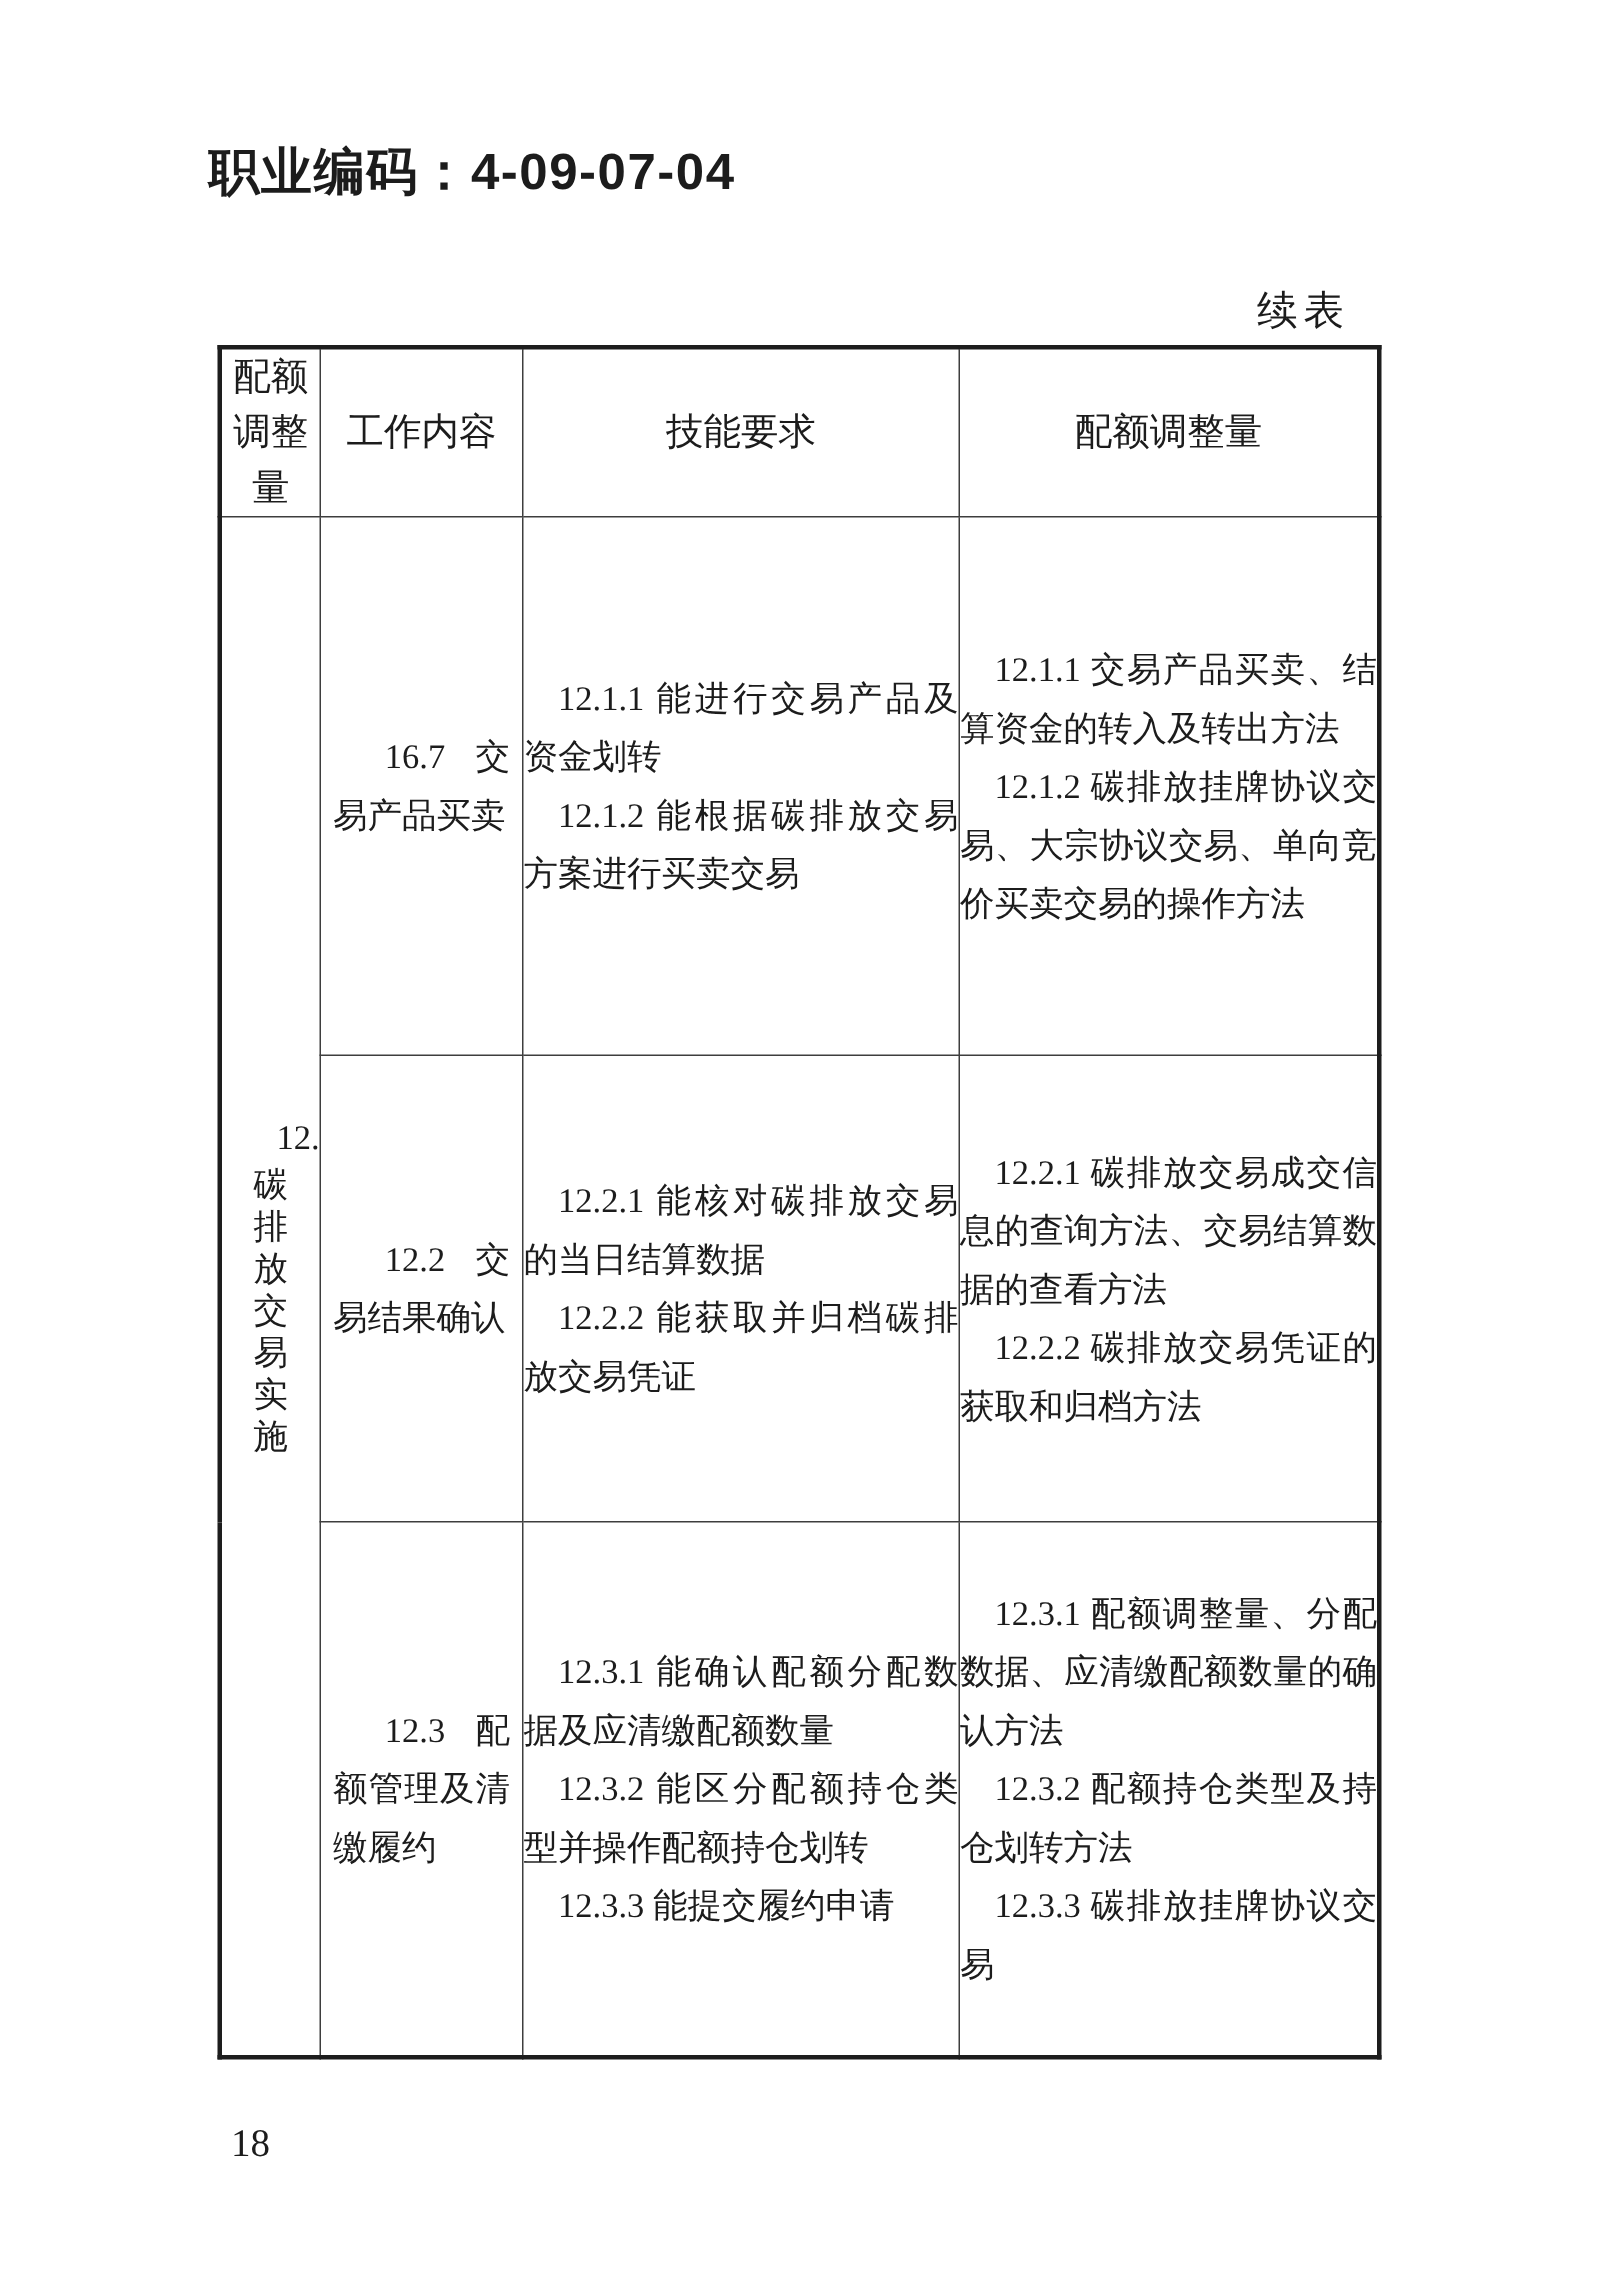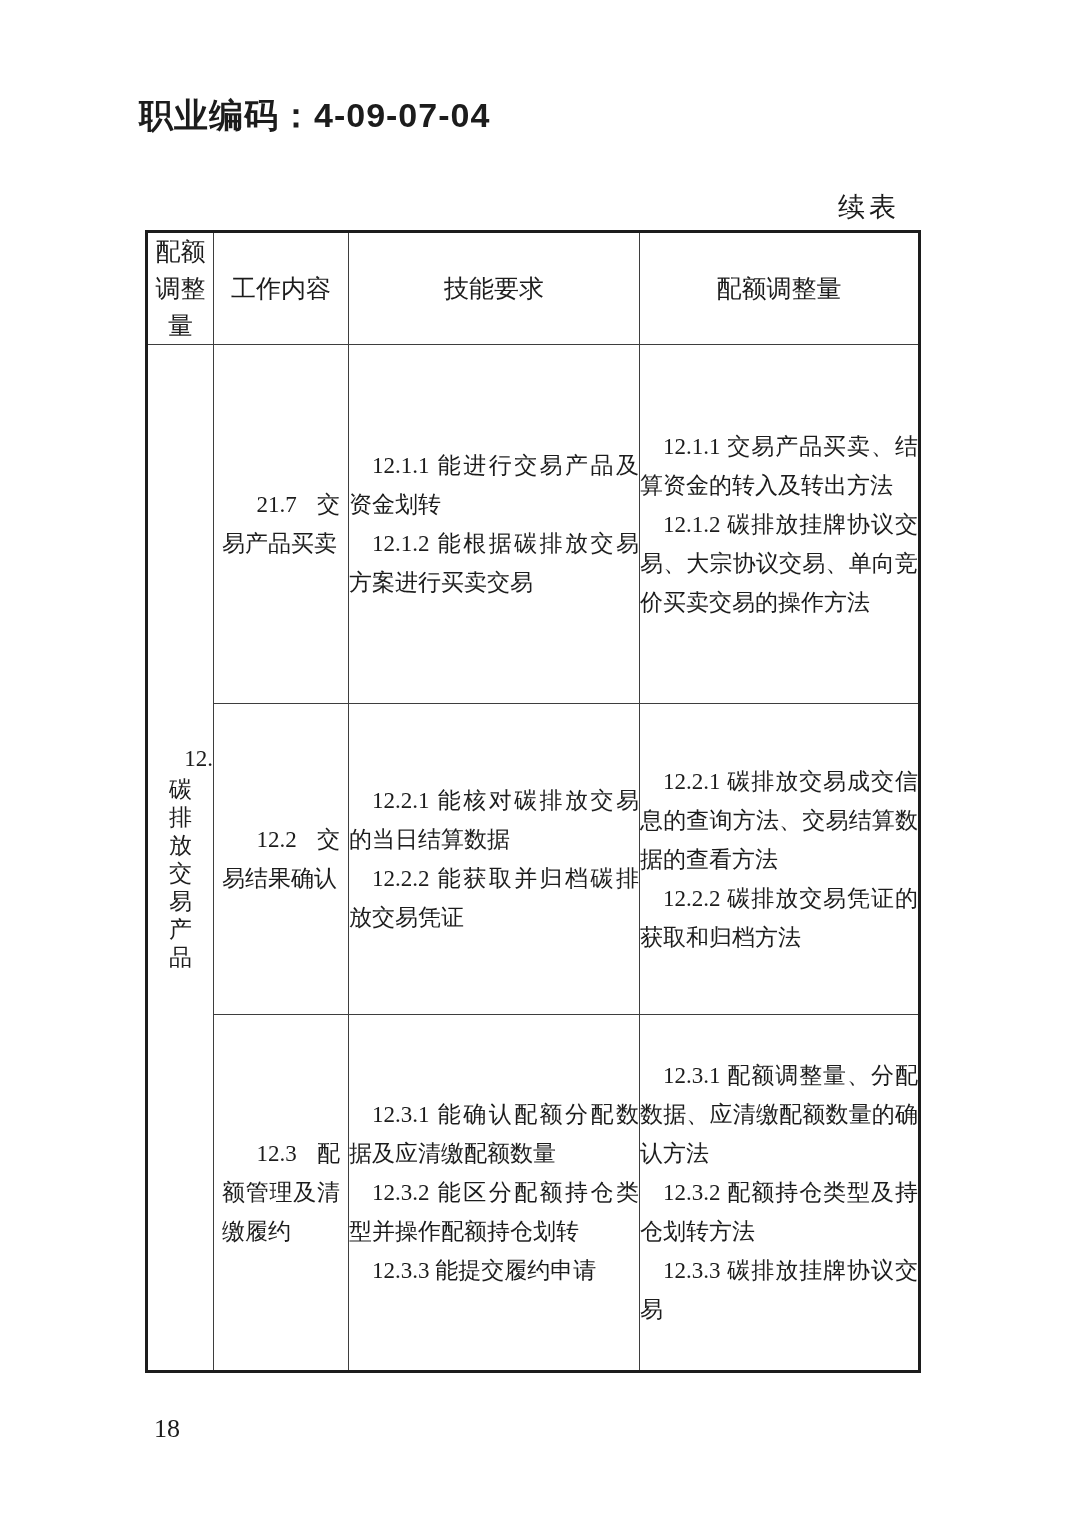--- a/index.html
+++ b/index.html
@@ -99,24 +99,24 @@
         <div class="hdr-narrow">配额调整量</div>
       </th>
       <th>工作内容</th>
       <th>技能要求</th>
       <th>配额调整量</th>
     </tr>
 
     <tr class="body-row-1">
       <td class="func-cell" rowspan="3">
         <div class="func-num">12.</div>
-        <div class="func-chars">碳排放交易产品</div>
+        <div class="func-chars">碳排放交易实施</div>
       </td>
       <td class="work-cell">
-        <p>21.7 交易产品买卖</p>
+        <p>16.7 交易产品买卖</p>
       </td>
       <td class="req-cell skills-cell">
           <p>12.1.1 能进行交易产品及资金划转</p>
           <p>12.1.2 能根据碳排放交易方案进行买卖交易</p>
         </td>
       <td class="req-cell knowledge-cell">
           <p>12.1.1 交易产品买卖、结算资金的转入及转出方法</p>
           <p>12.1.2 碳排放挂牌协议交易、大宗协议交易、单向竞价买卖交易的操作方法</p>
         </td>
     </tr>

